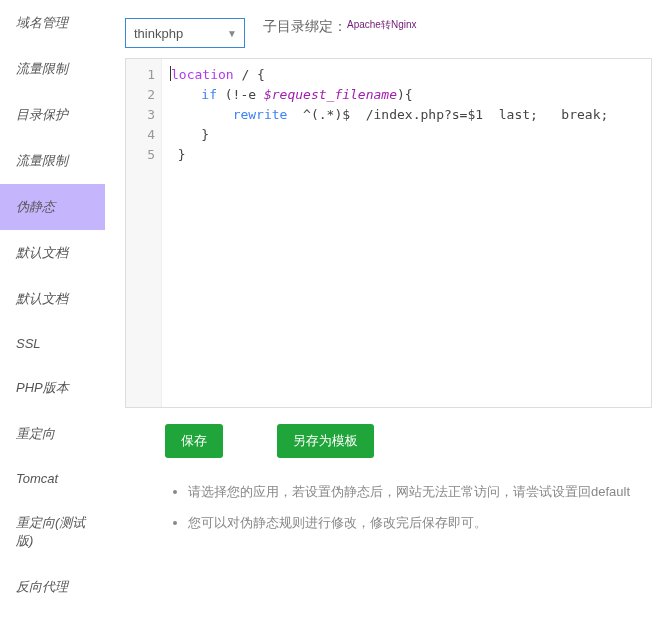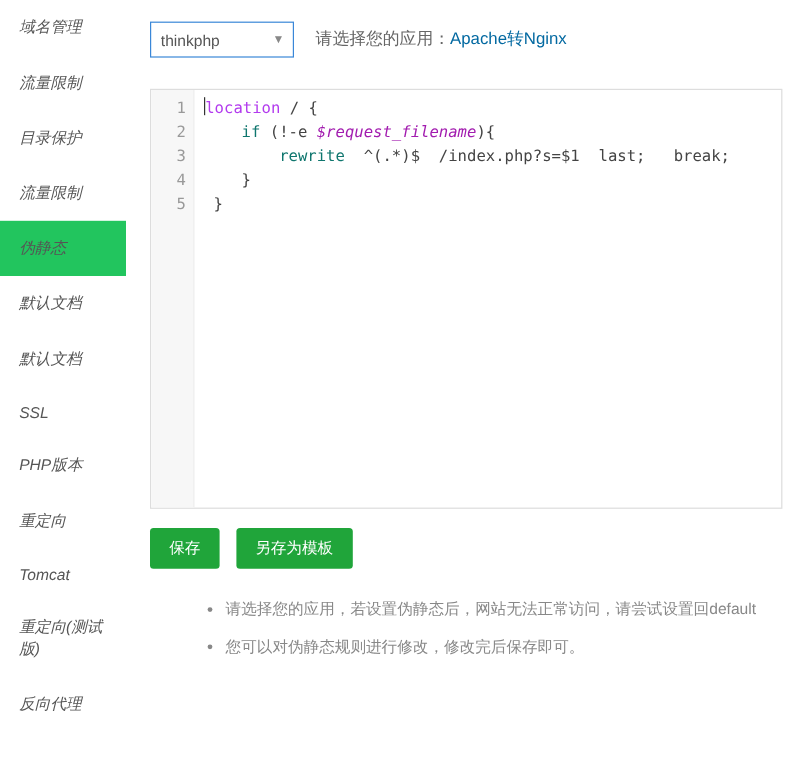--- a/index.html
+++ b/index.html
@@ -1,42 +1,42 @@
 <!DOCTYPE html>
 <html><head>
 <meta charset="utf-8">
 <style>
   * { box-sizing: border-box; margin: 0; padding: 0; }
   body { font-family: -apple-system, "Microsoft YaHei", Arial, sans-serif; font-size: 13px; color: #666; background: #fff; }
   .layout { display: flex; width: 672px; }
   .sidebar { width: 105px; background: #fff; }
   .sidebar-item { padding: 14px 16px; cursor: pointer; font-size: 13px; color: #555; font-style: italic; }
-  .sidebar-item.active { background: #22c55e; }
+  .sidebar-item.active { background: #c4b5fd; }
   .main { flex: 1; padding: 18px 20px 20px 20px; }
 
-  .toolbar { display: flex; align-items: center; margin-bottom: 26px; }
+  .toolbar { display: flex; align-items: flex-start; margin-bottom: 10px; }
   .select { width: 120px; height: 30px; border: 1px solid #3a87d8; background: #fff; font-size: 13px; padding: 0 8px; color: #555; outline: none; cursor: pointer; -webkit-appearance: none; appearance: none; position: relative; }
   .select-wrap { position: relative; }
   .select-arrow { position: absolute; right: 8px; top: 50%; transform: translateY(-50%); pointer-events: none; color: #888; font-size: 10px; }
   .tool-label { margin-left: 18px; color: #666; font-size: 14px; }
-  .tool-link { color: #0369a1; font-size: 14px; text-decoration: none; cursor: pointer; }
+  .tool-link { color: #701a75; font-size: 10px; text-decoration: none; cursor: pointer; }
 
   .editor { border: 1px solid #ddd; height: 350px; display: flex; font-family: Consolas, Monaco, monospace; font-size: 13px; background: #fff; overflow: hidden; }
   .gutter { width: 36px; background: #f7f7f7; color: #999; text-align: right; padding: 6px 6px 0 0; border-right: 1px solid #eee; user-select: none; }
   .gutter-line { height: 20px; line-height: 20px; }
   .code { flex: 1; padding: 6px 8px 0 8px; line-height: 20px; white-space: pre; overflow: auto; }
   .code-line { height: 20px; }
   .tok-kw { color: #b23aee; }
   .tok-var { color: #a21caf; font-style: italic; }
-  .tok-dir { color: #0f766e; }
+  .tok-dir { color: #3b82f6; }
   .tok-default { color: #444; }
   .cursor-bar { display: inline-block; border-left: 1px solid #333; height: 15px; vertical-align: -2px; margin-right: 0px; }
 
   .btn-row { margin-top: 16px; }
-  .btn { display: inline-block; background: #20a53a; color: #fff; border: none; padding: 8px 16px; font-size: 13px; border-radius: 3px; cursor: pointer; margin-right: 10px; }
+  .btn { display: inline-block; background: #20a53a; color: #fff; border: none; padding: 8px 16px; font-size: 13px; border-radius: 3px; cursor: pointer; margin-right: 10px; margin-left: 40px; }
 
   .tips { margin-top: 24px; list-style: disc; padding-left: 18px; color: #888; font-size: 13px; }
   .tips li { margin-bottom: 10px; line-height: 1.6; margin-left: 45px; }
 </style>
 </head>
 <body>
 
 <div class="layout">
   <div class="sidebar" id="sidebar">
       <div class="sidebar-item">域名管理</div>
@@ -56,21 +56,21 @@
 
   <div class="main">
 
     <div class="toolbar">
       <span class="select-wrap">
         <select class="select">
           <option>thinkphp</option>
         </select>
         <span class="select-arrow">▼</span>
       </span>
-      <span class="tool-label">请选择您的应用：</span>
+      <span class="tool-label">子目录绑定：</span>
       <a class="tool-link">Apache转Nginx</a>
     </div>
 
     <div class="editor">
       <div class="gutter" id="gutter">
           <div class="gutter-line">1</div>
           <div class="gutter-line">2</div>
           <div class="gutter-line">3</div>
           <div class="gutter-line">4</div>
           <div class="gutter-line">5</div>

